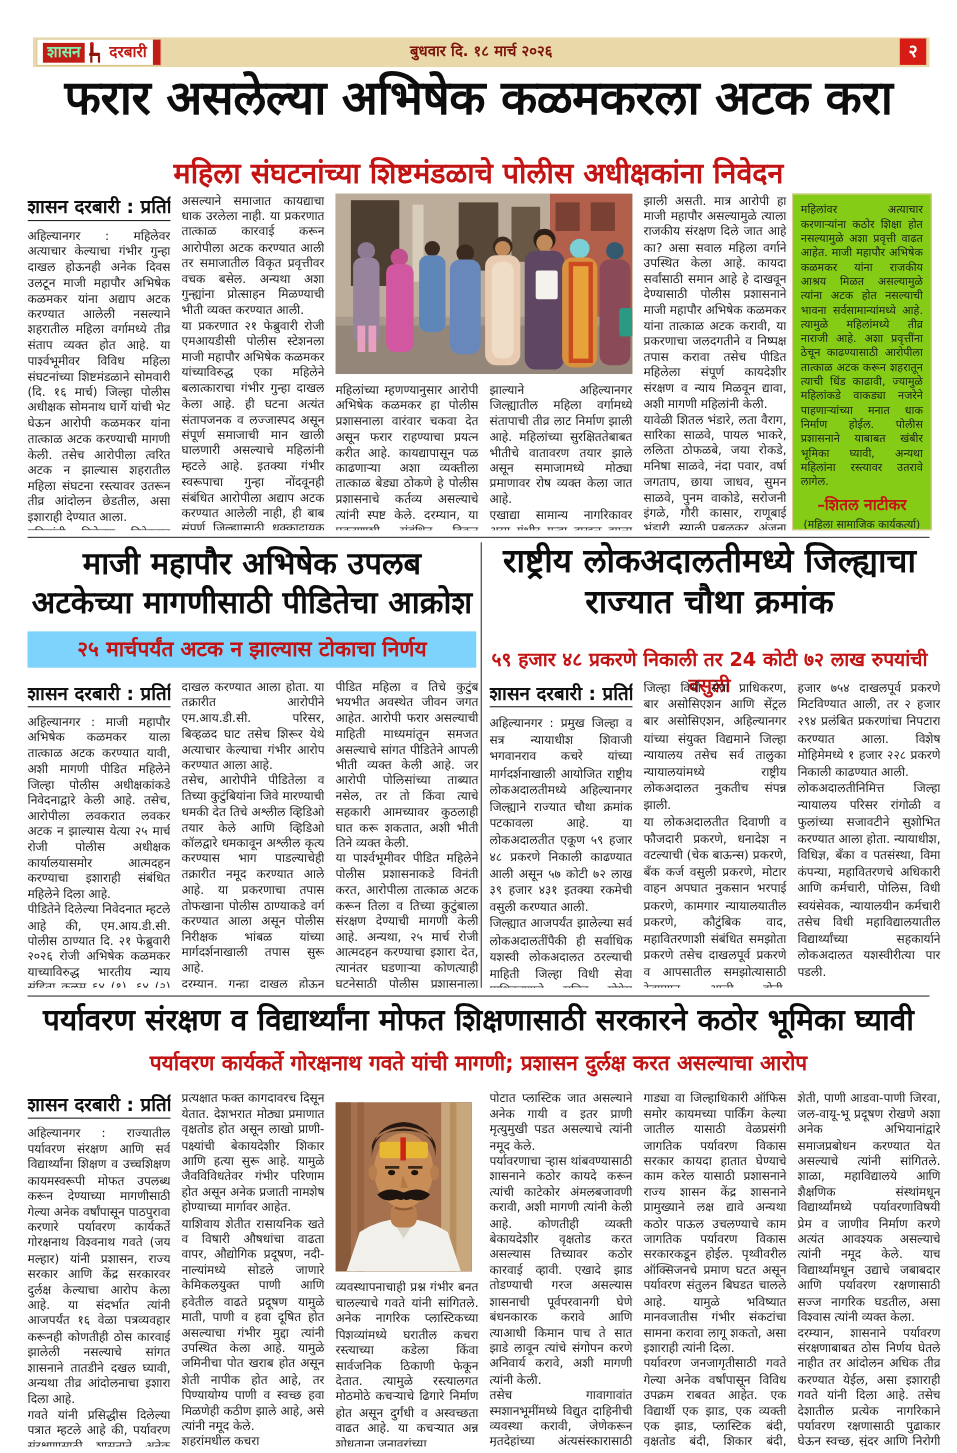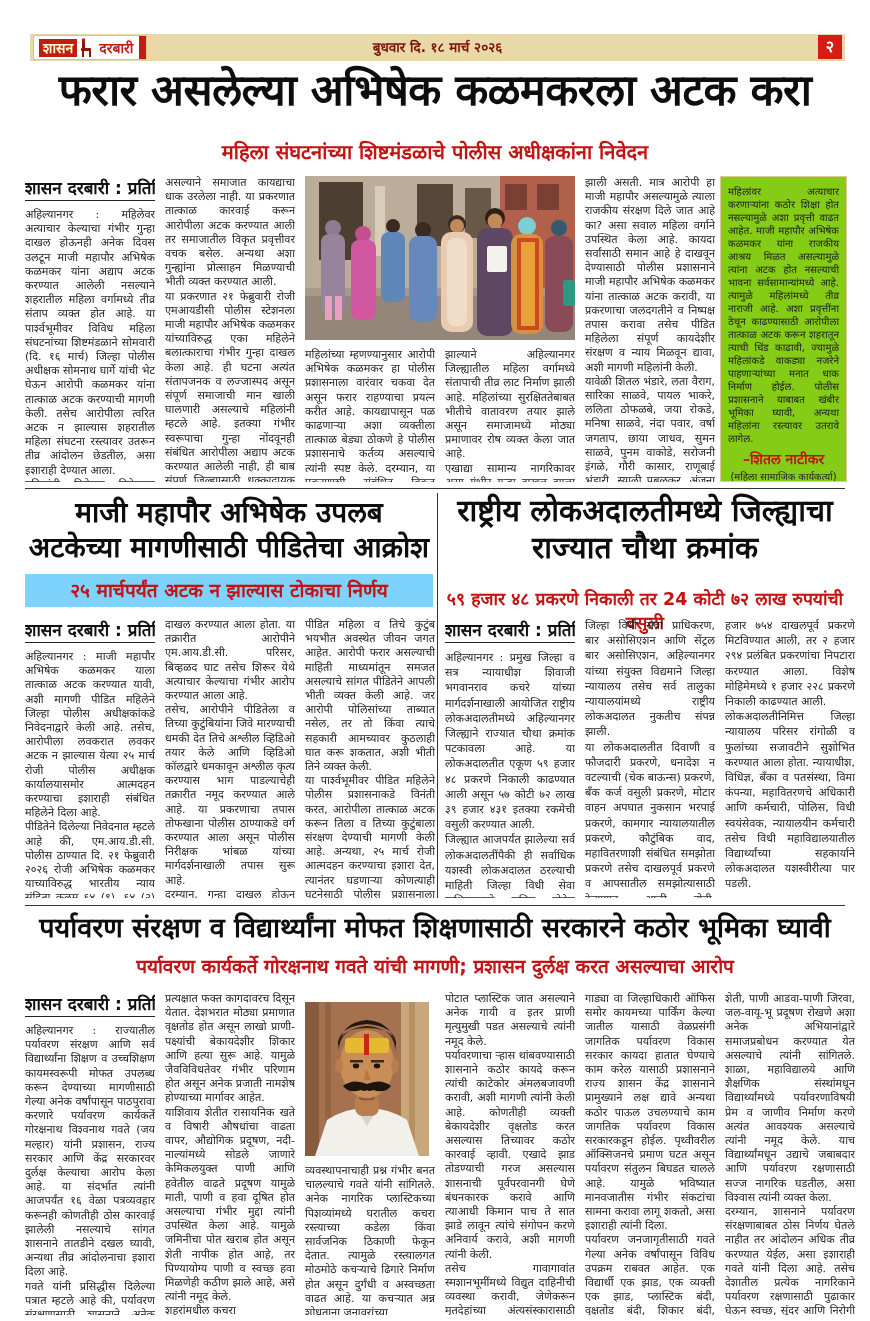--- a/index.html
+++ b/index.html
@@ -2,30 +2,30 @@
 <html lang="mr"><head>
 <meta charset="utf-8">
 <style>
   html,body{margin:0;padding:0;background:#ffffff;}
   body{font-family:"DejaVu Sans","Liberation Sans",sans-serif;}
   #page{position:relative;width:870px;height:1321px;background:#ffffff;margin:0 auto;overflow:hidden;}
 
   
   .strip{position:absolute;left:30px;top:34px;width:815px;height:27px;background:#e9d8a8;}
   .logo{position:absolute;left:3px;top:1px;height:25px;background:#ffffff;display:flex;align-items:center;padding:0 0 0 5px;border:1px solid #d8c488;box-sizing:border-box;}
-  .logo .w1{background:#c01d16;color:#fef9c3;font-weight:bold;font-size:14px;padding:2px 4px;line-height:1;}
+  .logo .w1{background:#c01d16;color:#86efac;font-weight:bold;font-size:14px;padding:2px 4px;line-height:1;}
   .logo .w2{color:#c01d16;font-weight:bold;font-size:14px;padding:0 4px;line-height:1;}
   .logo .bar{width:7px;height:23px;background:#c01d16;margin-left:2px;}
   .chair{margin:0 2px;display:block;}
   .dateline{position:absolute;left:0;right:0;top:0;height:27px;line-height:27px;text-align:center;color:#7c130b;font-weight:bold;font-size:13.5px;}
   .pagenum{position:absolute;right:3px;top:1px;width:24px;height:24px;background:#d61c14;color:#fff;font-weight:bold;font-size:16px;text-align:center;line-height:24px;}
 
   
   .h-main{position:absolute;left:10px;right:10px;top:66px;text-align:center;font-size:43px;line-height:1.15;font-weight:800;color:#0d0d0d;letter-spacing:-0.5px;}
-  .h-sub{position:absolute;left:10px;right:10px;top:138px;text-align:center;font-size:20px;font-weight:800;color:#c31313;}
+  .h-sub{position:absolute;left:10px;right:10px;top:138px;text-align:center;font-size:26px;font-weight:800;color:#c31313;}
 
   
   .col{position:absolute;width:130px;font-size:11px;line-height:14.2px;text-align:justify;color:#1c1c1c;white-space:pre-line;overflow:hidden;}
   .byline{display:inline-block;font-size:17px;font-weight:bold;color:#111;border-bottom:1.5px solid #222;padding-bottom:1px;margin-bottom:7px;white-space:nowrap;}
 
   .photo{position:absolute;overflow:hidden;background:#b9a994;}
   .quote-box{position:absolute;left:720px;top:176px;width:127px;height:306px;background:#84cc16;border:1px solid #dcc994;box-sizing:border-box;padding:8px 7px;overflow:hidden;}
   .quote-text{font-size:10px;line-height:13px;text-align:justify;color:#1c1c1c;white-space:pre-line;}
   .quote-author{margin-top:4px;text-align:center;color:#c31313;font-weight:800;font-size:14px;}
   .quote-role{text-align:center;color:#222;font-size:9.8px;margin-top:2px;}

